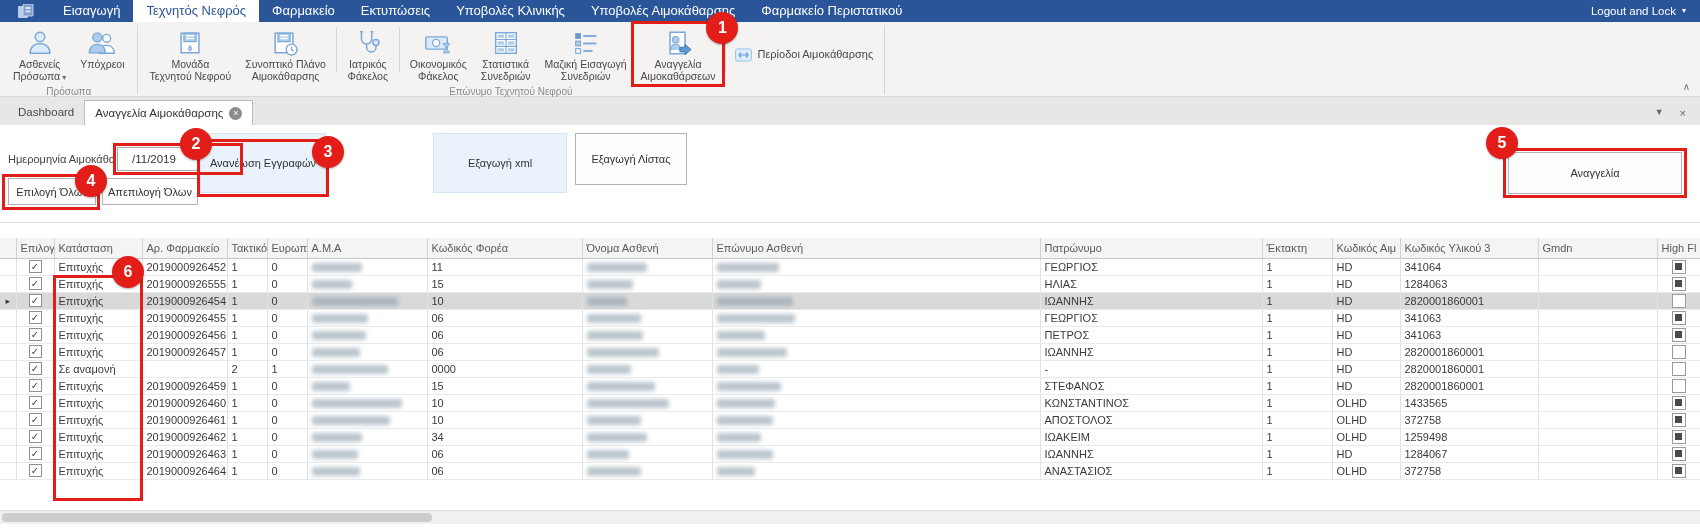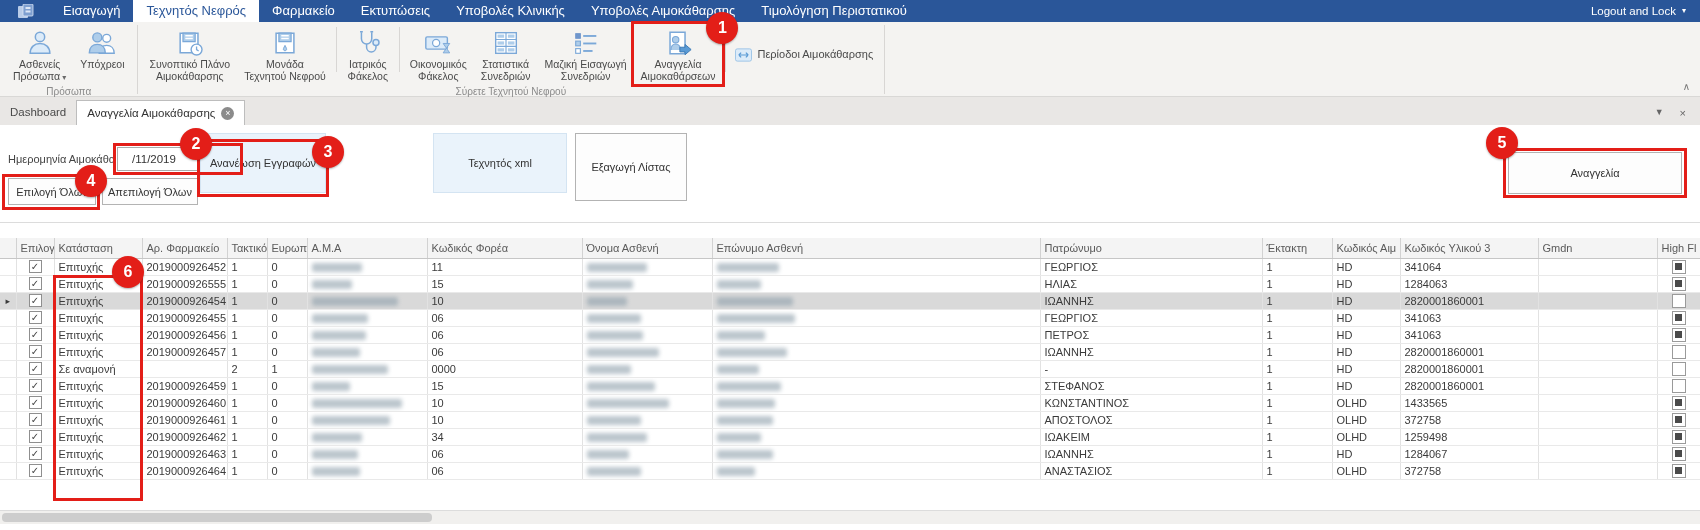--- a/index.html
+++ b/index.html
@@ -107,21 +107,21 @@
         <rect x="8.5" y="6.5" width="5" height="2" fill="#dce6f5"></rect>
       </svg>
     </div>
     <nav class="menu">
         <div class="menu-item">Εισαγωγή</div>
         <div class="menu-item active">Τεχνητός Νεφρός</div>
         <div class="menu-item">Φαρμακείο</div>
         <div class="menu-item">Εκτυπώσεις</div>
         <div class="menu-item">Υποβολές Κλινικής</div>
         <div class="menu-item">Υποβολές Αιμοκάθαρσης</div>
-        <div class="menu-item">Τιμολόγηση Περιστατικού</div>
+        <div class="menu-item">Φαρμακείο Περιστατικού</div>
       </nav>
     <div class="logout">
       <span>Logout and Lock</span>
       <span class="caret-down" style="color:#fff;">▾</span>
     </div>
   </div>
 
   <div class="ribbon">
     <div class="ribbon-inner">
         <div class="rib-group">
@@ -145,39 +145,39 @@
             </span>
             <div class="lbl">Υπόχρεοι</div>
           </div>
           <div class="rib-group-label">Πρόσωπα</div>
         </div>
         <div class="rib-sep"></div>
         <div class="rib-group">
           <div class="rib-btn">
             <span class="icn">
               <svg width="30" height="30" viewBox="0 0 32 32">
+                <path d="M6.5 5.5h19v21h-19z" fill="#fff" stroke="#7ba8d8" stroke-width="1.6"></path>
+                <path d="M9.5 5.5h13v9h-13z" fill="#aecdea" stroke="#7ba8d8" stroke-width="1.3"></path>
+                <path d="M12 8.2h8M12 11.2h8" stroke="#fff" stroke-width="1.5"></path>
+                <path d="M16 18.5l1.6 3.2a1.8 1.8 0 1 1-3.2 0z" fill="#aecdea" stroke="#7ba8d8" stroke-width="1"></path>
+              </svg>
+            </span>
+            <div class="lbl">Μονάδα<br>Τεχνητού Νεφρού</div>
+          </div>
+          <div class="rib-btn">
+            <span class="icn">
+              <svg width="30" height="30" viewBox="0 0 32 32">
                 <path d="M5.5 5.5h19v21h-19z" fill="#fff" stroke="#7ba8d8" stroke-width="1.6"></path>
                 <path d="M8.5 5.5h13v9h-13z" fill="#aecdea" stroke="#7ba8d8" stroke-width="1.3"></path>
                 <path d="M11 8.2h8M11 11.2h8" stroke="#fff" stroke-width="1.5"></path>
                 <circle cx="23" cy="23" r="5.8" fill="#fff" stroke="#7ba8d8" stroke-width="1.5"></circle>
                 <path d="M23 19.8v3.2l2.2 1.6" stroke="#7ba8d8" stroke-width="1.4" fill="none"></path>
               </svg>
             </span>
             <div class="lbl">Συνοπτικό Πλάνο<br>Αιμοκάθαρσης</div>
-          </div>
-          <div class="rib-btn">
-            <span class="icn">
-              <svg width="30" height="30" viewBox="0 0 32 32">
-                <path d="M6.5 5.5h19v21h-19z" fill="#fff" stroke="#7ba8d8" stroke-width="1.6"></path>
-                <path d="M9.5 5.5h13v9h-13z" fill="#aecdea" stroke="#7ba8d8" stroke-width="1.3"></path>
-                <path d="M12 8.2h8M12 11.2h8" stroke="#fff" stroke-width="1.5"></path>
-                <path d="M16 18.5l1.6 3.2a1.8 1.8 0 1 1-3.2 0z" fill="#aecdea" stroke="#7ba8d8" stroke-width="1"></path>
-              </svg>
-            </span>
-            <div class="lbl">Μονάδα<br>Τεχνητού Νεφρού</div>
           </div>
           <div class="rib-sep inner"></div>
           <div class="rib-btn">
             <span class="icn">
               <svg width="30" height="30" viewBox="0 0 32 32" fill="none" stroke="#7ba8d8" stroke-width="1.6">
                 <path d="M9 4.5v7a5.5 5.5 0 0 0 11 0v-7"></path>
                 <path d="M14.5 17v3.5a5 5 0 0 0 10 0V19"></path>
                 <circle cx="24.5" cy="15.5" r="3.2" fill="#dcebf9"></circle>
                 <path d="M7.5 4h3M18.5 4h3"></path>
               </svg>
@@ -238,29 +238,29 @@
           <div class="rib-sep inner"></div>
           <div class="rib-btn small">
             <span class="icn">
               <svg width="17" height="14" viewBox="0 0 18 14">
                 <rect x="0.5" y="0.5" width="17" height="13" rx="2" fill="#dcebf9" stroke="#9cc3e5"></rect>
                 <path d="M4 7h10M4 7l2.5-2.5M4 7l2.5 2.5M14 7l-2.5-2.5M14 7l-2.5 2.5" stroke="#5b9bd5" stroke-width="1.3" fill="none"></path>
               </svg>
             </span>
             <div class="lbl">Περίοδοι Αιμοκάθαρσης</div>
           </div>
-          <div class="rib-group-label">Σύρετε Τεχνητού Νεφρού</div>
+          <div class="rib-group-label">Επώνυμο Τεχνητού Νεφρού</div>
         </div>
         <div class="rib-sep"></div>
       </div>
     <div class="ribbon-collapse">∧</div>
   </div>
 
   <div class="tabstrip">
-    <div style="display:flex;align-items:flex-end;">
+    <div style="display:flex;align-items:flex-end;padding-left:8px;">
         <div class="tab">
           <span>Dashboard</span>
         </div>
         <div class="tab active">
           <span>Αναγγελία Αιμοκάθαρσης</span>
           <span class="tab-close">×</span>
         </div>
       </div>
     <div class="strip-icons">
       <span style="font-size:9px;">▼</span>
@@ -273,22 +273,22 @@
     <div class="field-label">Ημερομηνία Αιμοκάθαρσης</div>
     <div class="date-input">
       <span>/11/2019</span>
       <span class="dcaret">▼</span>
     </div>
 
     <div class="btn" style="left:8px; top:53px; width:88px; height:27px;">Επιλογή Όλων</div>
     <div class="btn" style="left:102px; top:53px; width:96px; height:27px;">Απεπιλογή Όλων</div>
 
     <div class="btn blue" style="left:200px; top:8px; width:126px; height:60px;">Ανανέωση Εγγραφών</div>
-    <div class="btn blue" style="left:433px; top:8px; width:134px; height:60px;">Τεχνητός xml</div>
-    <div class="btn" style="left:575px; top:8px; width:112px; height:68px;">Εξαγωγή Λίστας</div>
+    <div class="btn blue" style="left:433px; top:8px; width:134px; height:60px;">Εξαγωγή xml</div>
+    <div class="btn" style="left:575px; top:8px; width:112px; height:52px;">Εξαγωγή Λίστας</div>
     <div class="btn" style="left:1508px; top:27px; width:174px; height:42px;">Αναγγελία</div>
 
     <div class="c-box" style="left:113px; top:18px; width:130px; height:32px;"></div>
     <div class="c-box" style="left:2px; top:49px; width:98px; height:36px;"></div>
     <div class="c-box" style="left:197px; top:14px; width:132px; height:58px;"></div>
     <div class="c-box" style="left:1503px; top:23px; width:184px; height:50px;"></div>
     <div class="c-box" style="left:53px; top:150px; width:90px; height:226px;"></div>
 
     <div class="c-circle" style="left:180px; top:3px;">2</div>
     <div class="c-circle" style="left:312px; top:11px;">3</div>

